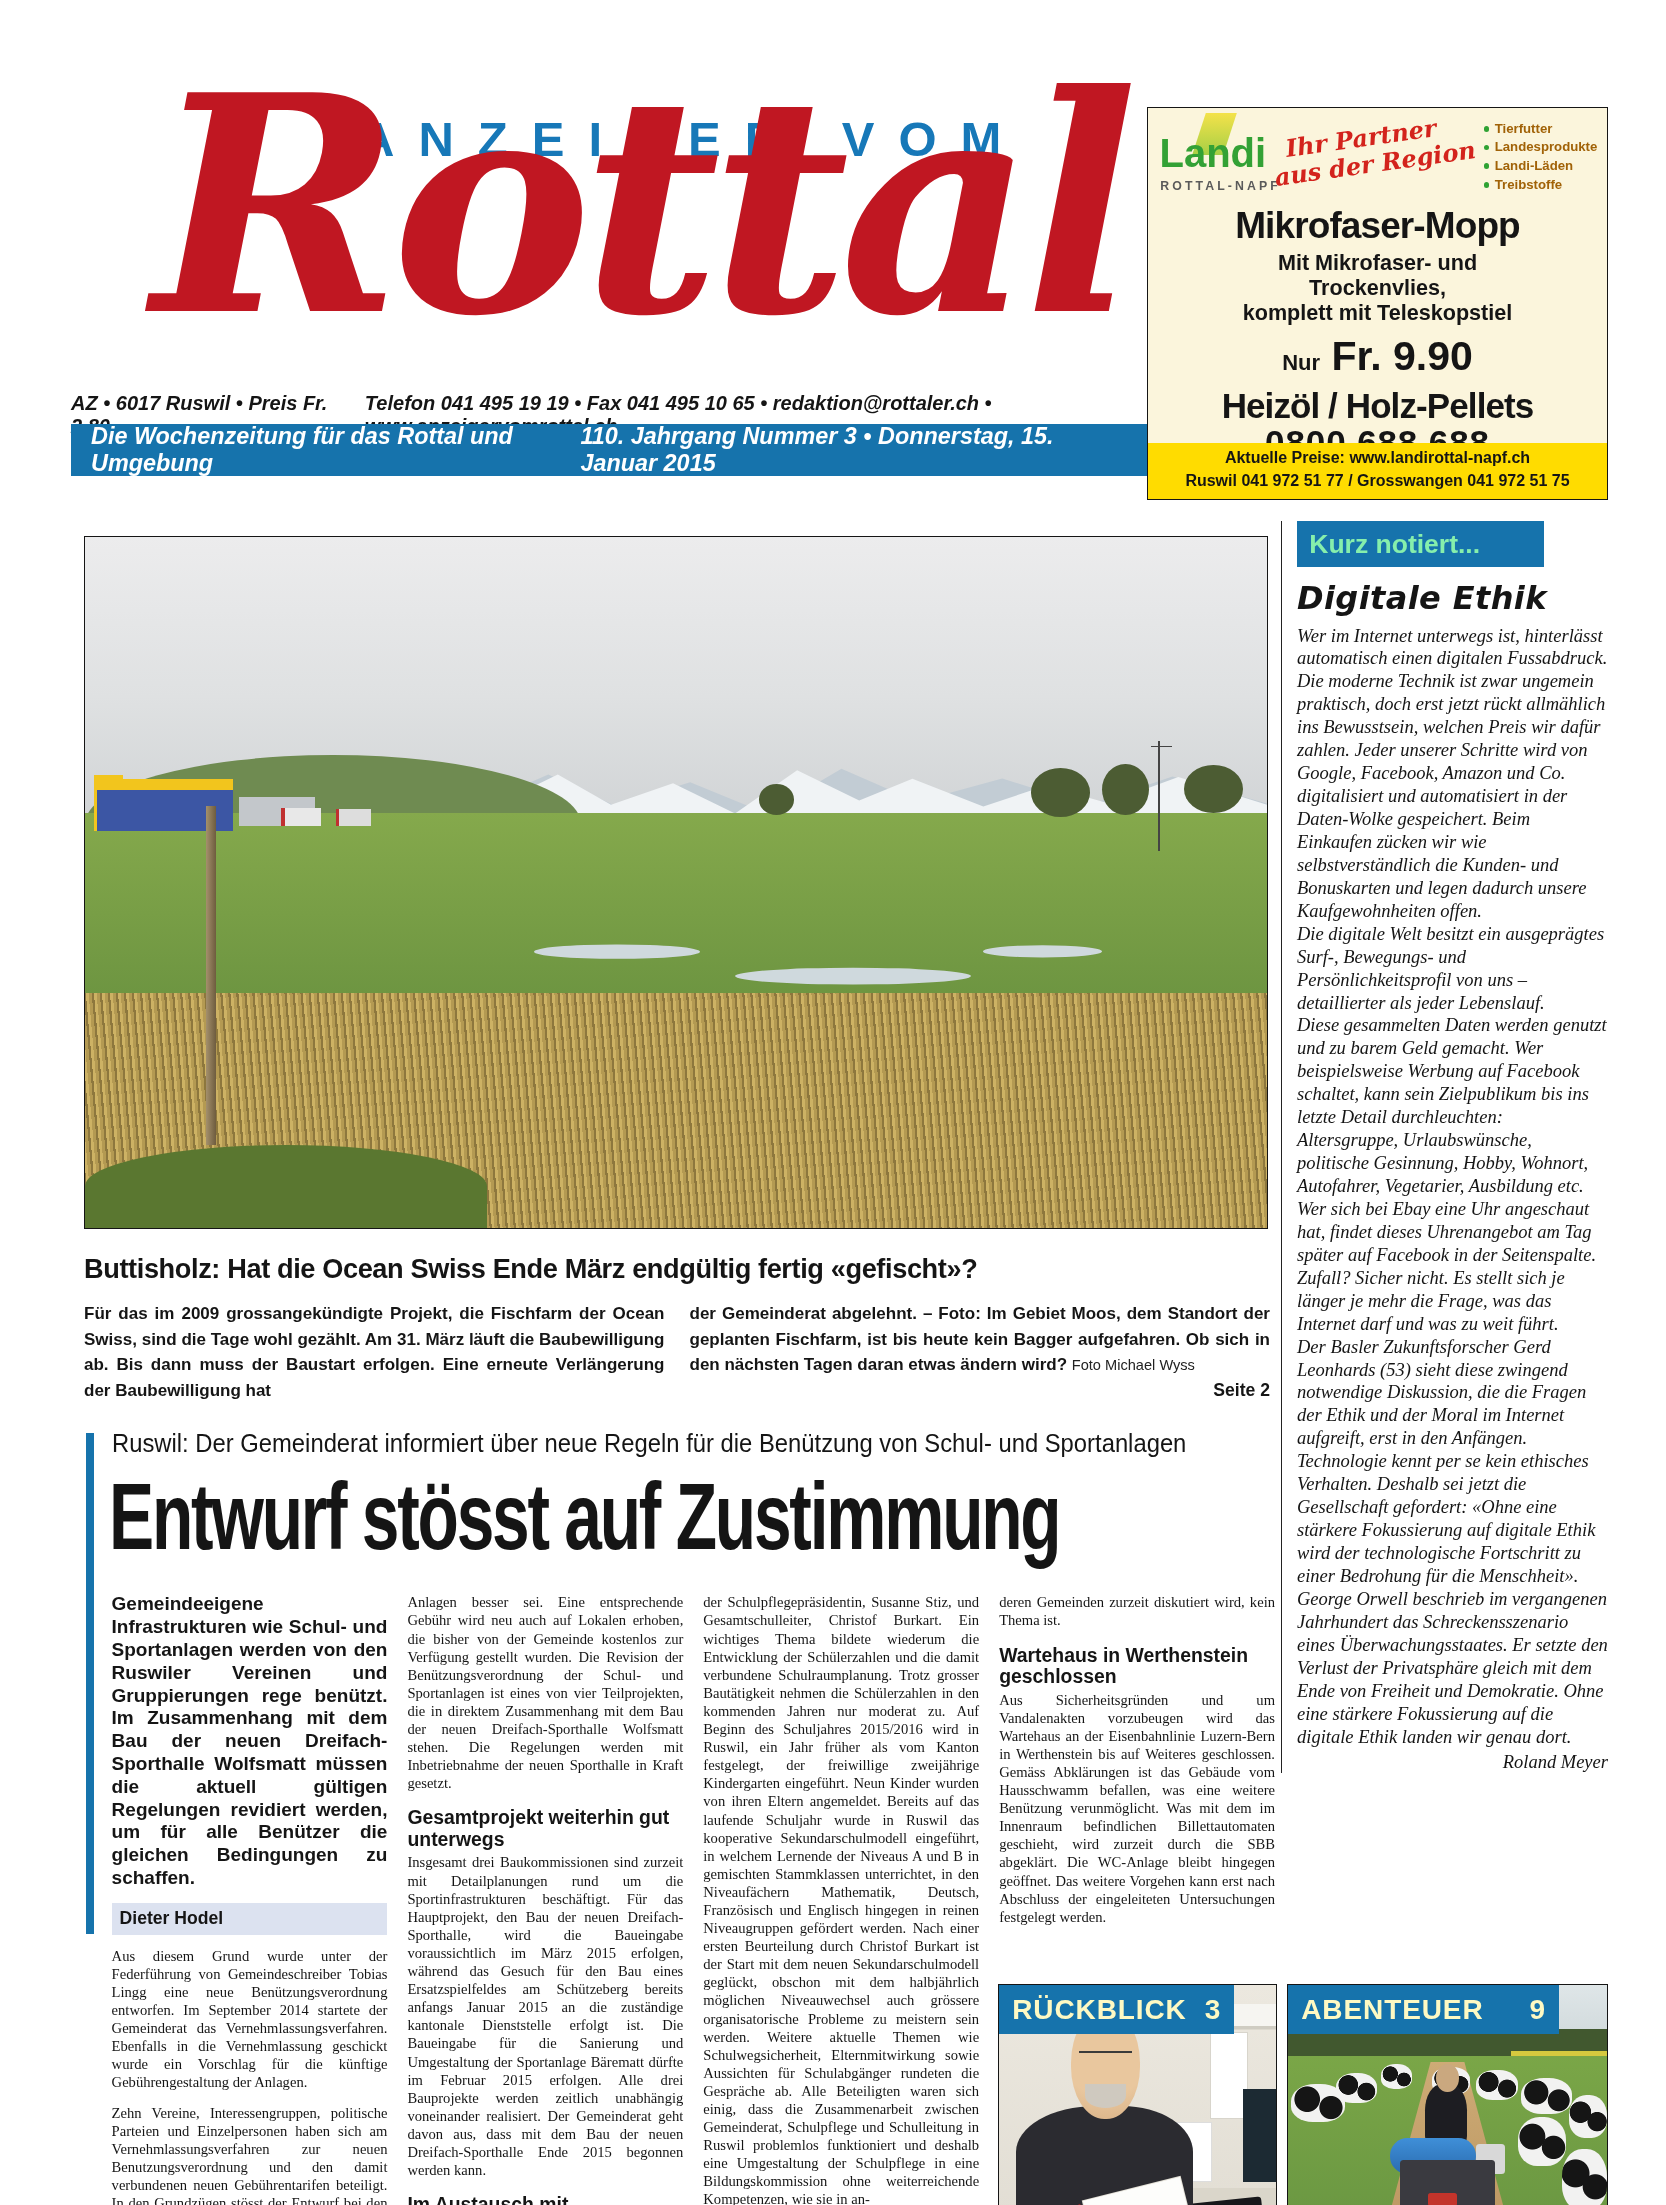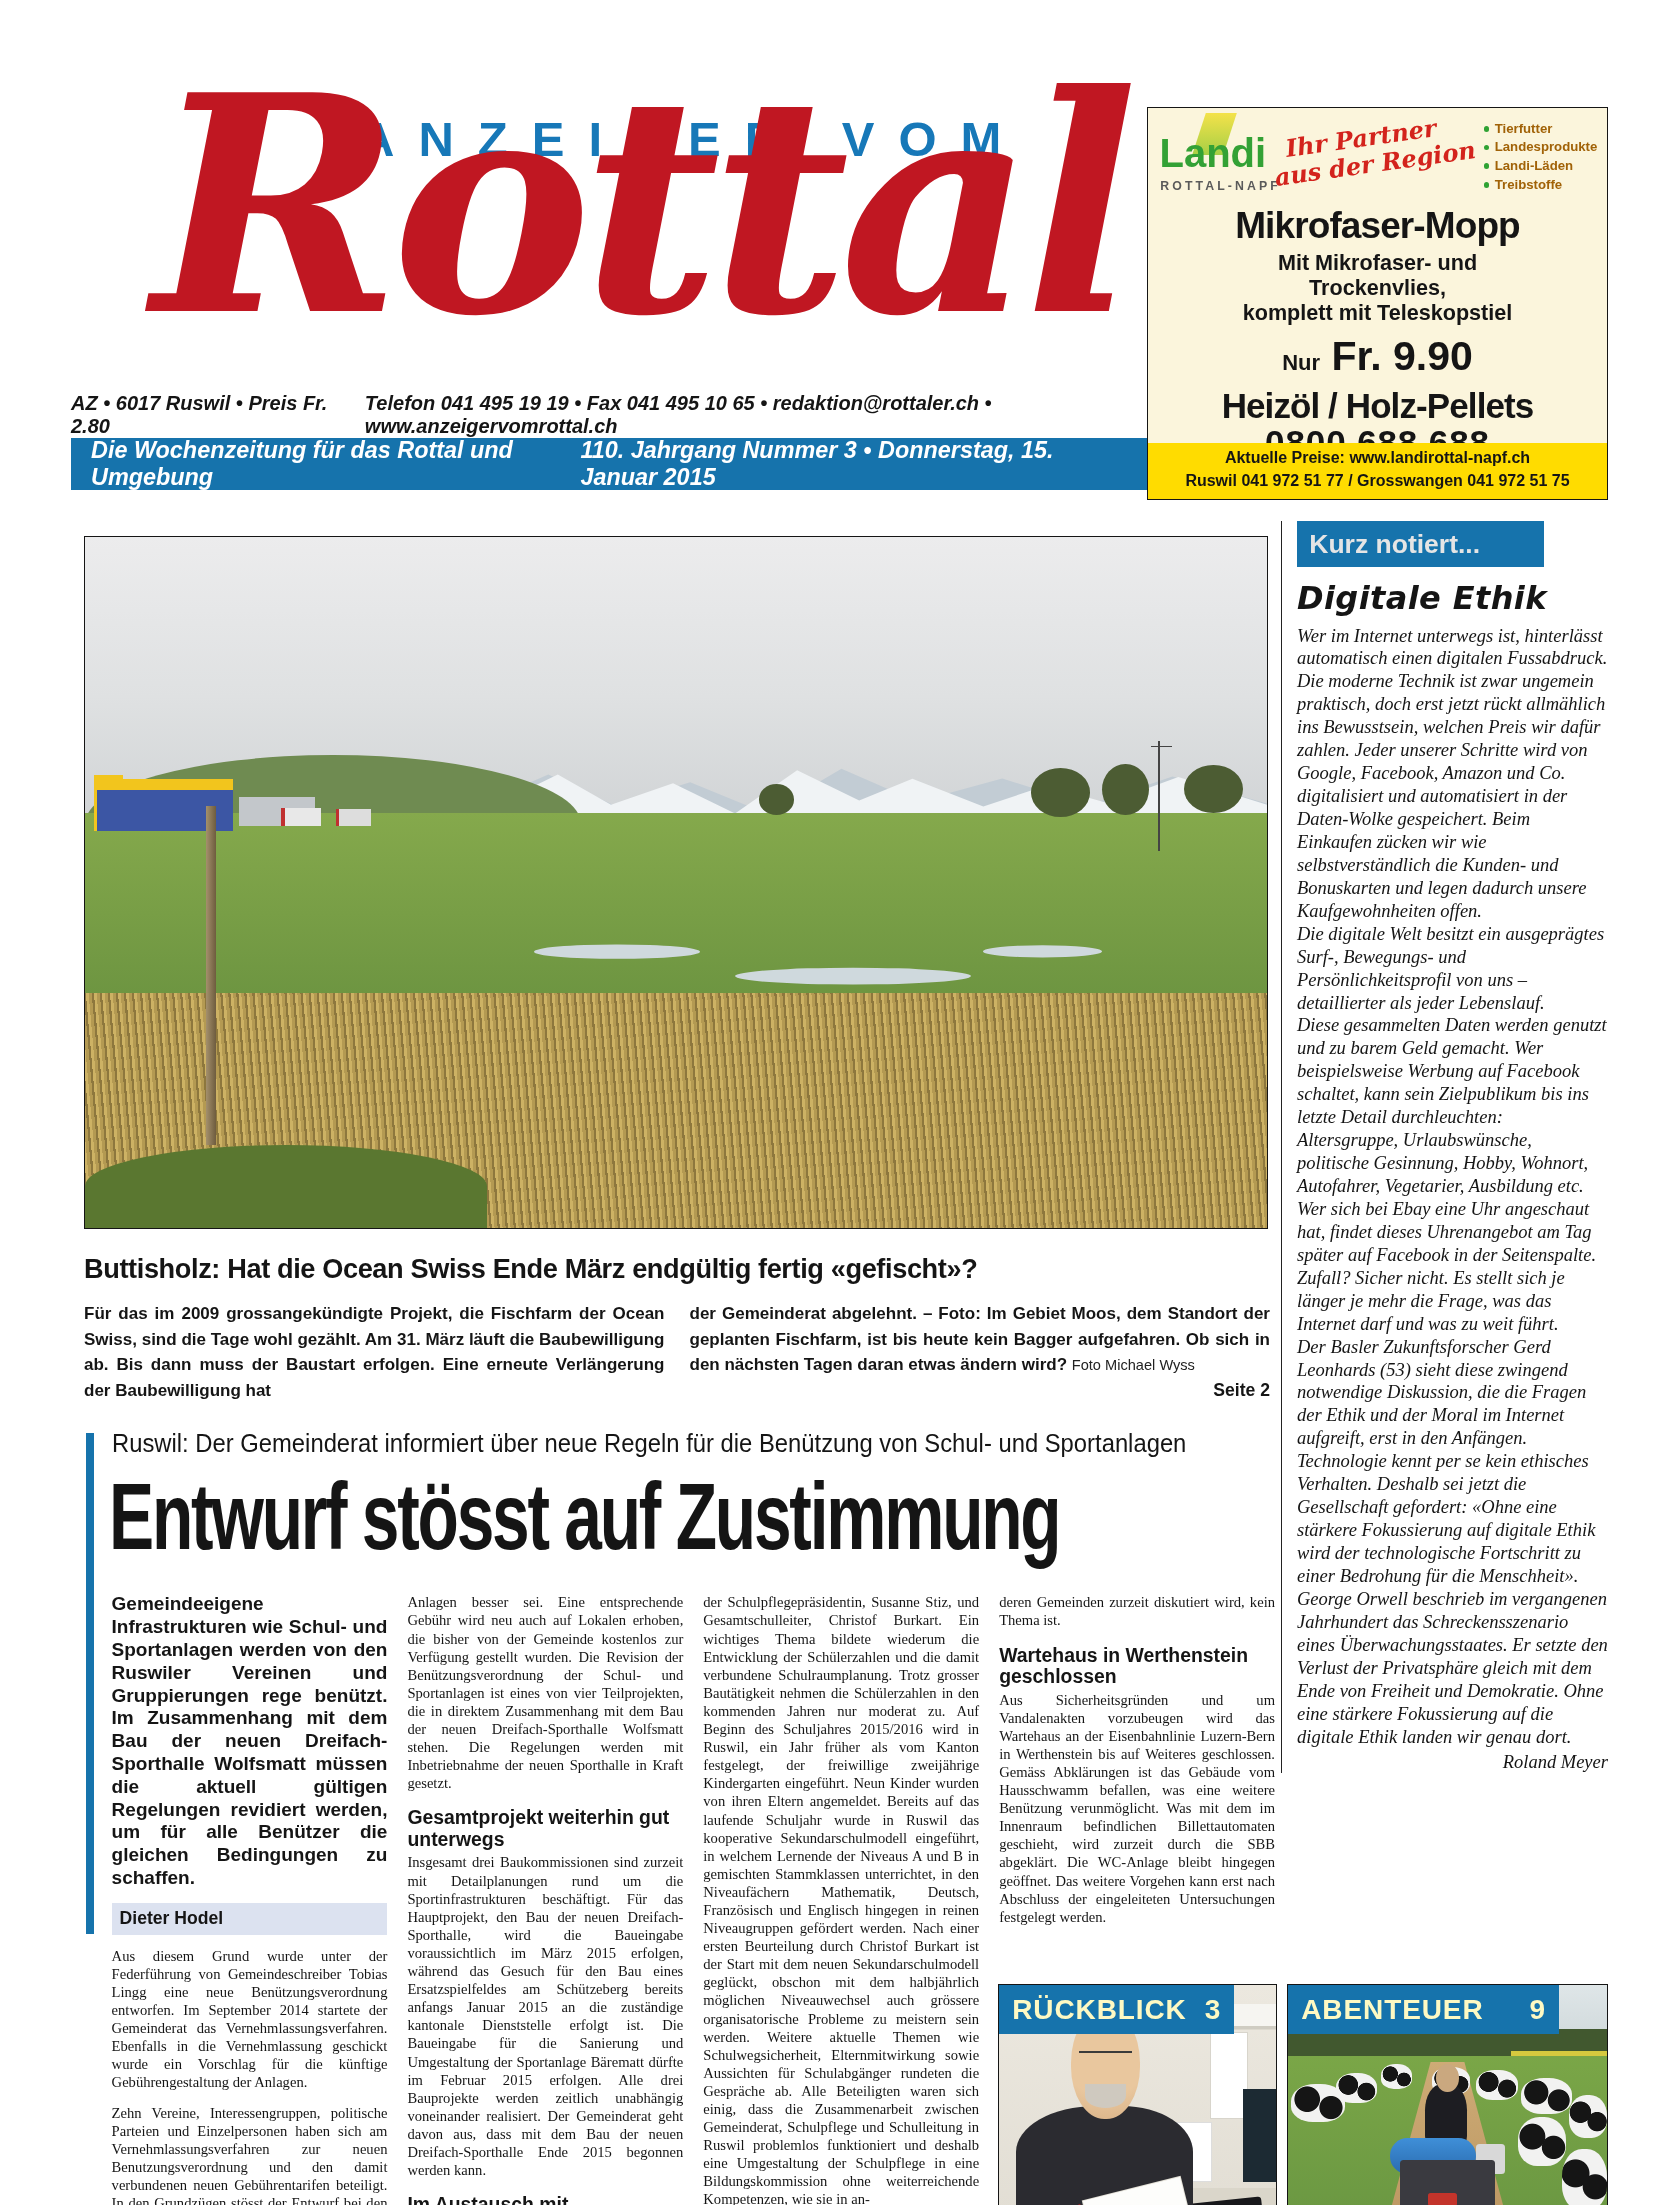--- a/index.html
+++ b/index.html
@@ -8,21 +8,21 @@
           font-family:"Liberation Sans", sans-serif; color:#151515; overflow:hidden; }
 
   
   .m-overline { position:absolute; left:359px; top:111px; font-size:49px; font-weight:bold;
                 letter-spacing:24px; color:#1778B8; white-space:nowrap; }
   .m-title { position:absolute; left:152px; top:56px; font-family:"DejaVu Serif", serif;
              font-style:italic; font-weight:bold; font-size:300px; line-height:1;
              letter-spacing:-9.7px; color:#C01722; }
   .m-issuerow { position:absolute; left:71px; top:392px; width:1076px; display:flex;
                 justify-content:space-between; font-style:italic; font-weight:bold; font-size:20px;gap:28px; }
-  .topbar { position:absolute; left:71px; top:438px; width:1076px; height:52px; background:#1673AC;
+  .topbar { position:absolute; left:71px; top:424px; width:1076px; height:52px; background:#1673AC;
             color:#fff; display:flex; justify-content:space-between; align-items:center;
             padding:0 20px; font-style:italic; font-weight:bold; font-size:23.4px; }
 
   
   .ad { position:absolute; left:1147px; top:107px; width:461px; height:393px;
         border:1.8px solid #151515; background:#FBF5DC; overflow:hidden; }
   .ad-top { position:relative; height:88px; margin:8px 9.7px 0; }
   .logo-stripe { position:absolute; left:41px; top:-3.5px; width:31px; height:42px;
                  background:linear-gradient(180deg,#f4e24a,#a6cf45); transform:skewX(-18deg); }
   .logo { position:absolute; left:1.8px; top:15px; font-size:40px; font-weight:bold; color:#33A135; }
@@ -102,21 +102,21 @@
   .lead { font-size:19px; font-weight:bold; line-height:1.2; text-align:justify; }
   .byline { margin-top:13.2px; background:#DCE2F0; padding:5.3px 8px; font-size:17.6px; font-weight:bold; }
   p.body { font-family:"Liberation Serif", serif; font-size:14.6px; line-height:1.24;
            text-align:justify; hyphens:auto; margin-top:12.3px; }
   p.body.first { margin-top:0; }
   .cols h3 { font-size:19.4px; font-weight:bold; line-height:1.12; margin:15px 0 2.6px; }
 
   
   .sidebar { position:absolute; left:1281px; top:521px; width:327px; border-left:1.3px solid #222;
              padding-left:15px; }
-  .sb-header { width:247px; height:46px; background:#1673AC; color:#e5e5e5; font-size:26.5px;
+  .sb-header { width:247px; height:46px; background:#1673AC; color:#86efac; font-size:26.5px;
                font-weight:bold; display:flex; align-items:center; padding-left:12.3px; }
   .sb-title { font-family:"DejaVu Sans", sans-serif; font-style:italic; font-weight:bold;
               font-size:32px; margin:11.5px 0 8px; letter-spacing:0.4px; }
   .sidebar p { font-family:"Liberation Serif", serif; font-style:italic; font-size:18.5px;
                line-height:1.24; }
   .sb-author { text-align:right; font-family:"Liberation Serif", serif; font-style:italic;
                font-size:18.5px; margin-top:3.5px; }
 
   
   .teaser { position:absolute; border:1.8px solid #151515; background:#fff; overflow:hidden; }

